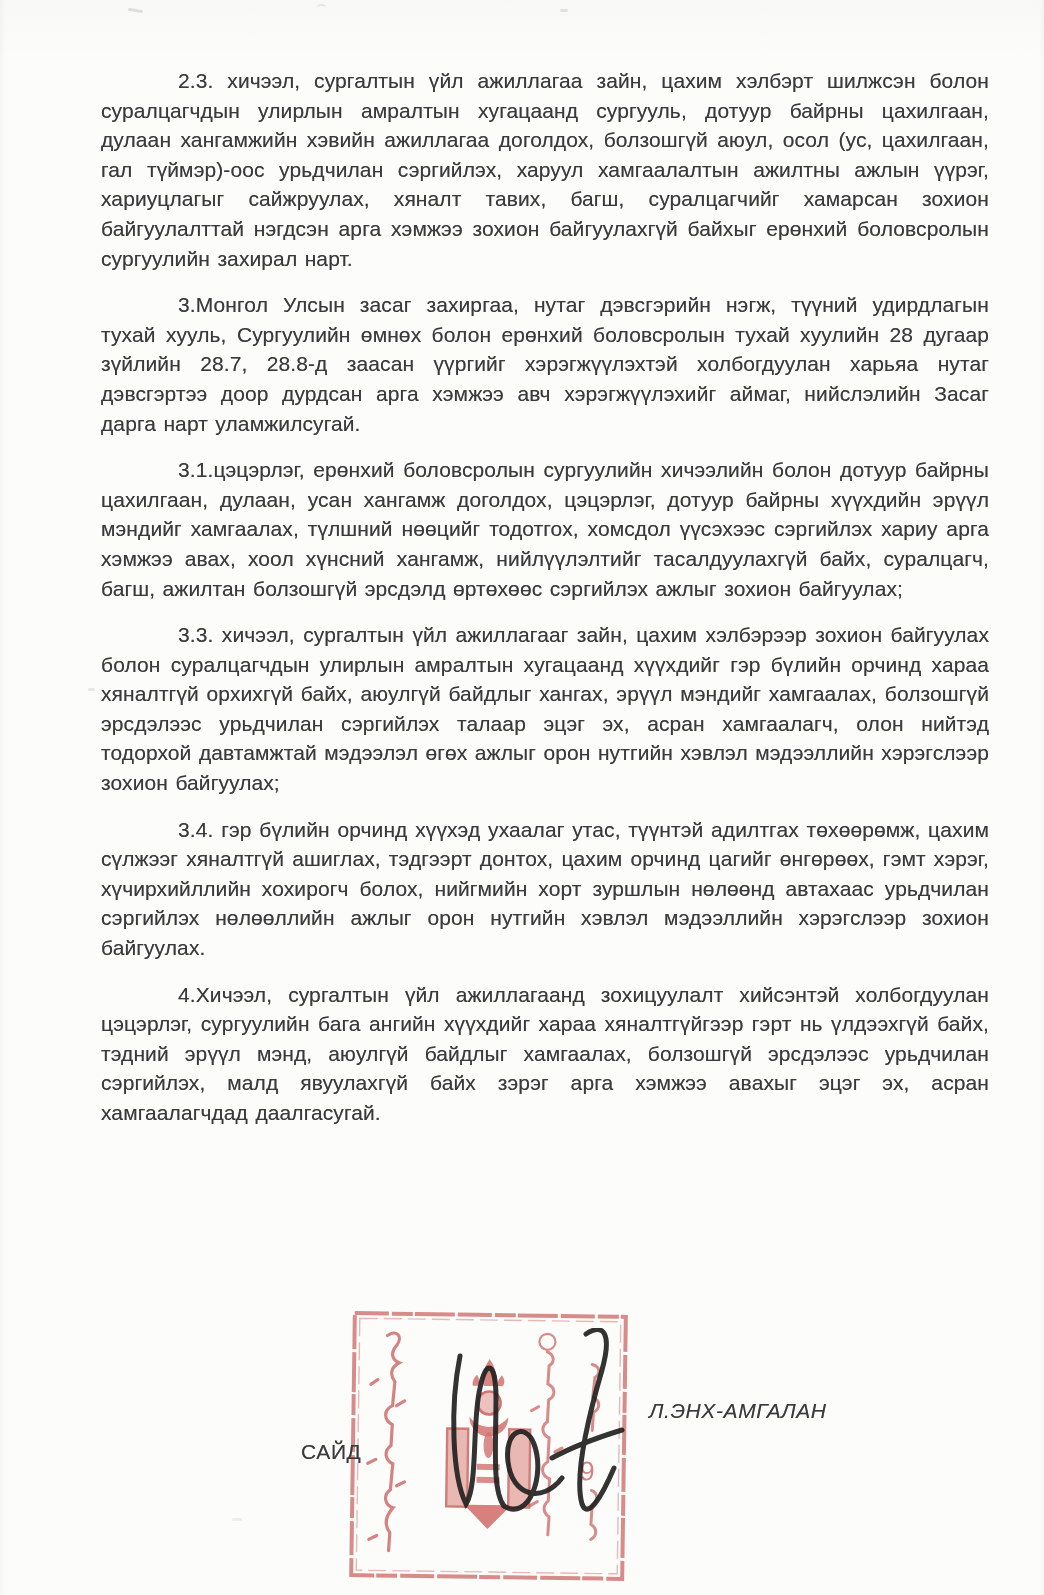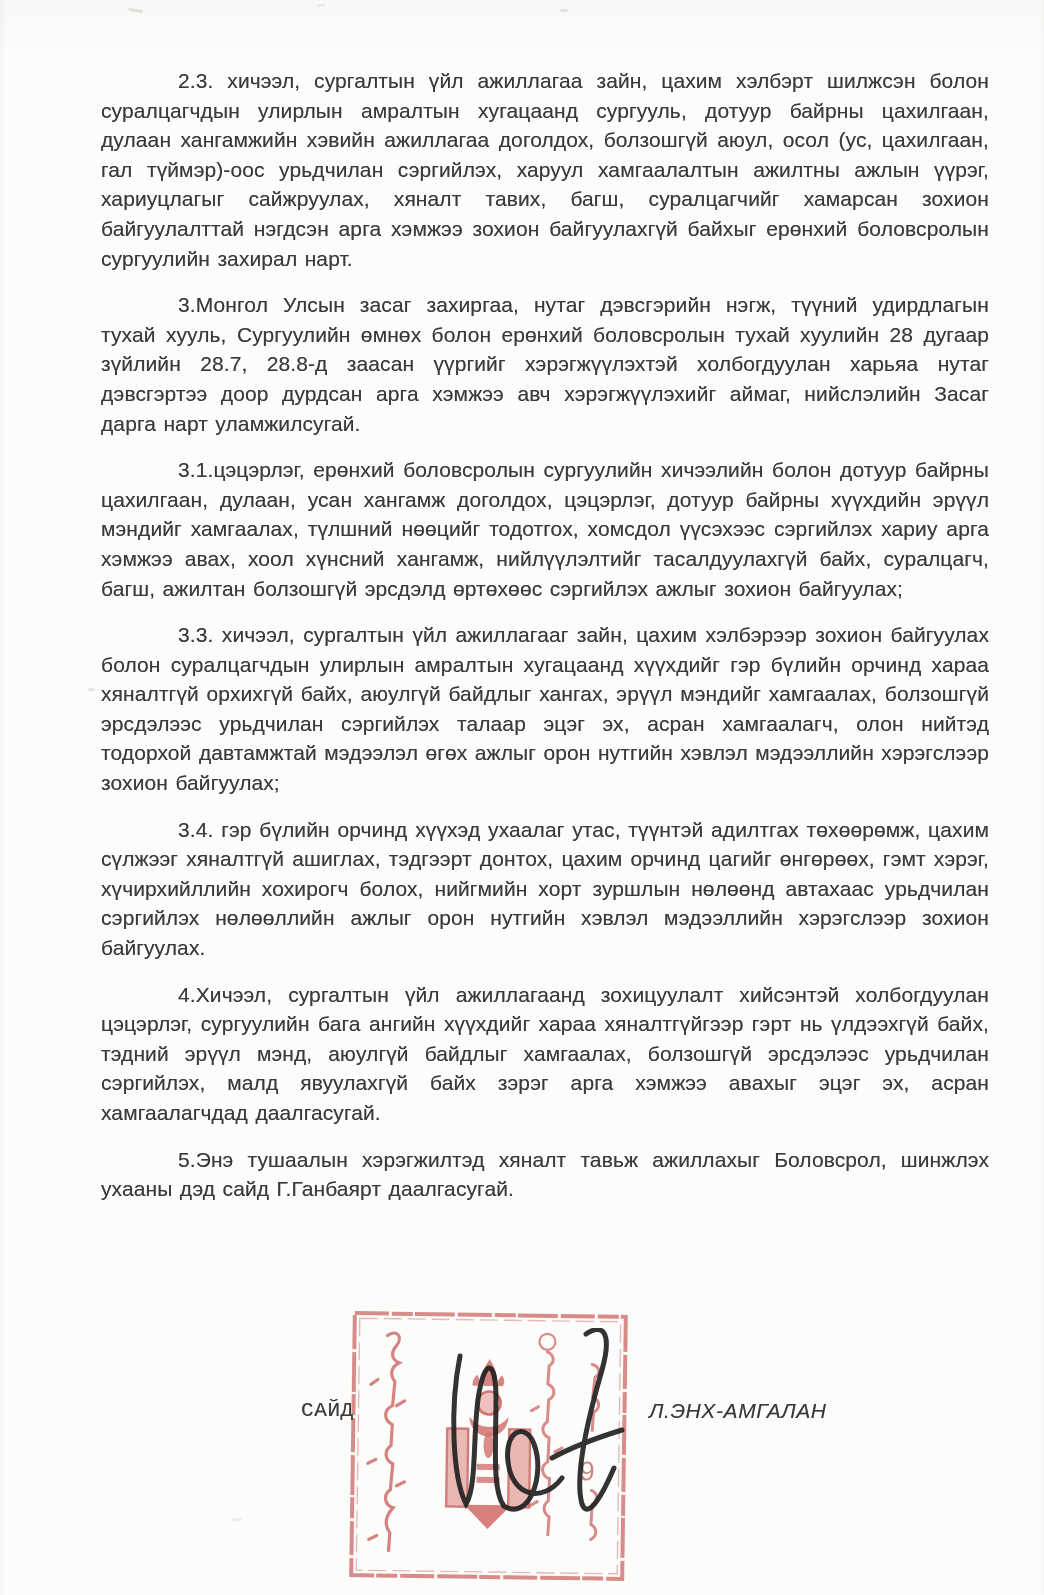--- a/index.html
+++ b/index.html
@@ -35,21 +35,21 @@
   }
   .sig-label {
     position: absolute;
     font-size: 21px;
     color: #3a3a3a;
     letter-spacing: 0.6px;
     text-shadow: 0 0 0.5px rgba(58,58,58,0.55);
     white-space: nowrap;
     z-index: 4;
   }
-  #minister-title { left: 301px; top: 1399px; font-family: Liberation Mono, monospace; }
+  #minister-title { left: 301px; top: 1440px; }
   #minister-name  { left: 649px; top: 1399px; font-style: italic; }
   .stamp {
     position: absolute;
     left: 350px;
     top: 1311px;
     width: 277px;
     height: 271px;
     z-index: 1;
     transform: rotate(0.8deg);
     opacity: 0.88;
@@ -84,21 +84,20 @@
   <div class="speck sp5"></div>
   <div class="speck sp6"></div>
 
   <div class="doc">
     <p>2.3. хичээл, сургалтын үйл ажиллагаа зайн, цахим хэлбэрт шилжсэн болон суралцагчдын улирлын амралтын хугацаанд сургууль, дотуур байрны цахилгаан, дулаан хангамжийн хэвийн ажиллагаа доголдох, болзошгүй аюул, осол (ус, цахилгаан, гал түймэр)-оос урьдчилан сэргийлэх, харуул хамгаалалтын ажилтны ажлын үүрэг, хариуцлагыг сайжруулах, хяналт тавих, багш, суралцагчийг хамарсан зохион байгуулалттай нэгдсэн арга хэмжээ зохион байгуулахгүй байхыг ерөнхий боловсролын сургуулийн захирал нарт.</p>
     <p>3.Монгол Улсын засаг захиргаа, нутаг дэвсгэрийн нэгж, түүний удирдлагын тухай хууль, Сургуулийн өмнөх болон ерөнхий боловсролын тухай хуулийн 28 дугаар зүйлийн 28.7, 28.8-д заасан үүргийг хэрэгжүүлэхтэй холбогдуулан харьяа нутаг дэвсгэртээ доор дурдсан арга хэмжээ авч хэрэгжүүлэхийг аймаг, нийслэлийн Засаг дарга нарт уламжилсугай.</p>
     <p>3.1.цэцэрлэг, ерөнхий боловсролын сургуулийн хичээлийн болон дотуур байрны цахилгаан, дулаан, усан хангамж доголдох, цэцэрлэг, дотуур байрны хүүхдийн эрүүл мэндийг хамгаалах, түлшний нөөцийг тодотгох, хомсдол үүсэхээс сэргийлэх хариу арга хэмжээ авах, хоол хүнсний хангамж, нийлүүлэлтийг тасалдуулахгүй байх, суралцагч, багш, ажилтан болзошгүй эрсдэлд өртөхөөс сэргийлэх ажлыг зохион байгуулах;</p>
     <p>3.3. хичээл, сургалтын үйл ажиллагааг зайн, цахим хэлбэрээр зохион байгуулах болон суралцагчдын улирлын амралтын хугацаанд хүүхдийг гэр бүлийн орчинд хараа хяналтгүй орхихгүй байх, аюулгүй байдлыг хангах, эрүүл мэндийг хамгаалах, болзошгүй эрсдэлээс урьдчилан сэргийлэх талаар эцэг эх, асран хамгаалагч, олон нийтэд тодорхой давтамжтай мэдээлэл өгөх ажлыг орон нутгийн хэвлэл мэдээллийн хэрэгслээр зохион байгуулах;</p>
     <p>3.4. гэр бүлийн орчинд хүүхэд ухаалаг утас, түүнтэй адилтгах төхөөрөмж, цахим сүлжээг хяналтгүй ашиглах, тэдгээрт донтох, цахим орчинд цагийг өнгөрөөх, гэмт хэрэг, хүчирхийллийн хохирогч болох, нийгмийн хорт зуршлын нөлөөнд автахаас урьдчилан сэргийлэх нөлөөллийн ажлыг орон нутгийн хэвлэл мэдээллийн хэрэгслээр зохион байгуулах.</p>
     <p>4.Хичээл, сургалтын үйл ажиллагаанд зохицуулалт хийсэнтэй холбогдуулан цэцэрлэг, сургуулийн бага ангийн хүүхдийг хараа хяналтгүйгээр гэрт нь үлдээхгүй байх, тэдний эрүүл мэнд, аюулгүй байдлыг хамгаалах, болзошгүй эрсдэлээс урьдчилан сэргийлэх, малд явуулахгүй байх зэрэг арга хэмжээ авахыг эцэг эх, асран хамгаалагчдад даалгасугай.</p>
-    <p>5.Энэ тушаалын хэрэгжилтэд хяналт тавьж ажиллахыг Боловсрол, шинжлэх ухааны дэд сайд Г.Ганбаярт даалгасугай.</p>
   </div>
 
   <span class="sig-label" id="minister-title">САЙД</span>
   <span class="sig-label" id="minister-name">Л.ЭНХ-АМГАЛАН</span>
 
   <svg class="stamp" viewBox="0 0 277 271">
     <g stroke="#c5524e" fill="none">
       <rect x="3" y="4" width="271" height="262" stroke-width="4" opacity="0.75" stroke-dasharray="34 3 21 2 40 3"></rect>
       <rect x="8" y="9" width="261" height="252" stroke-width="1.4" opacity="0.45" stroke-dasharray="18 6"></rect>
     </g>

